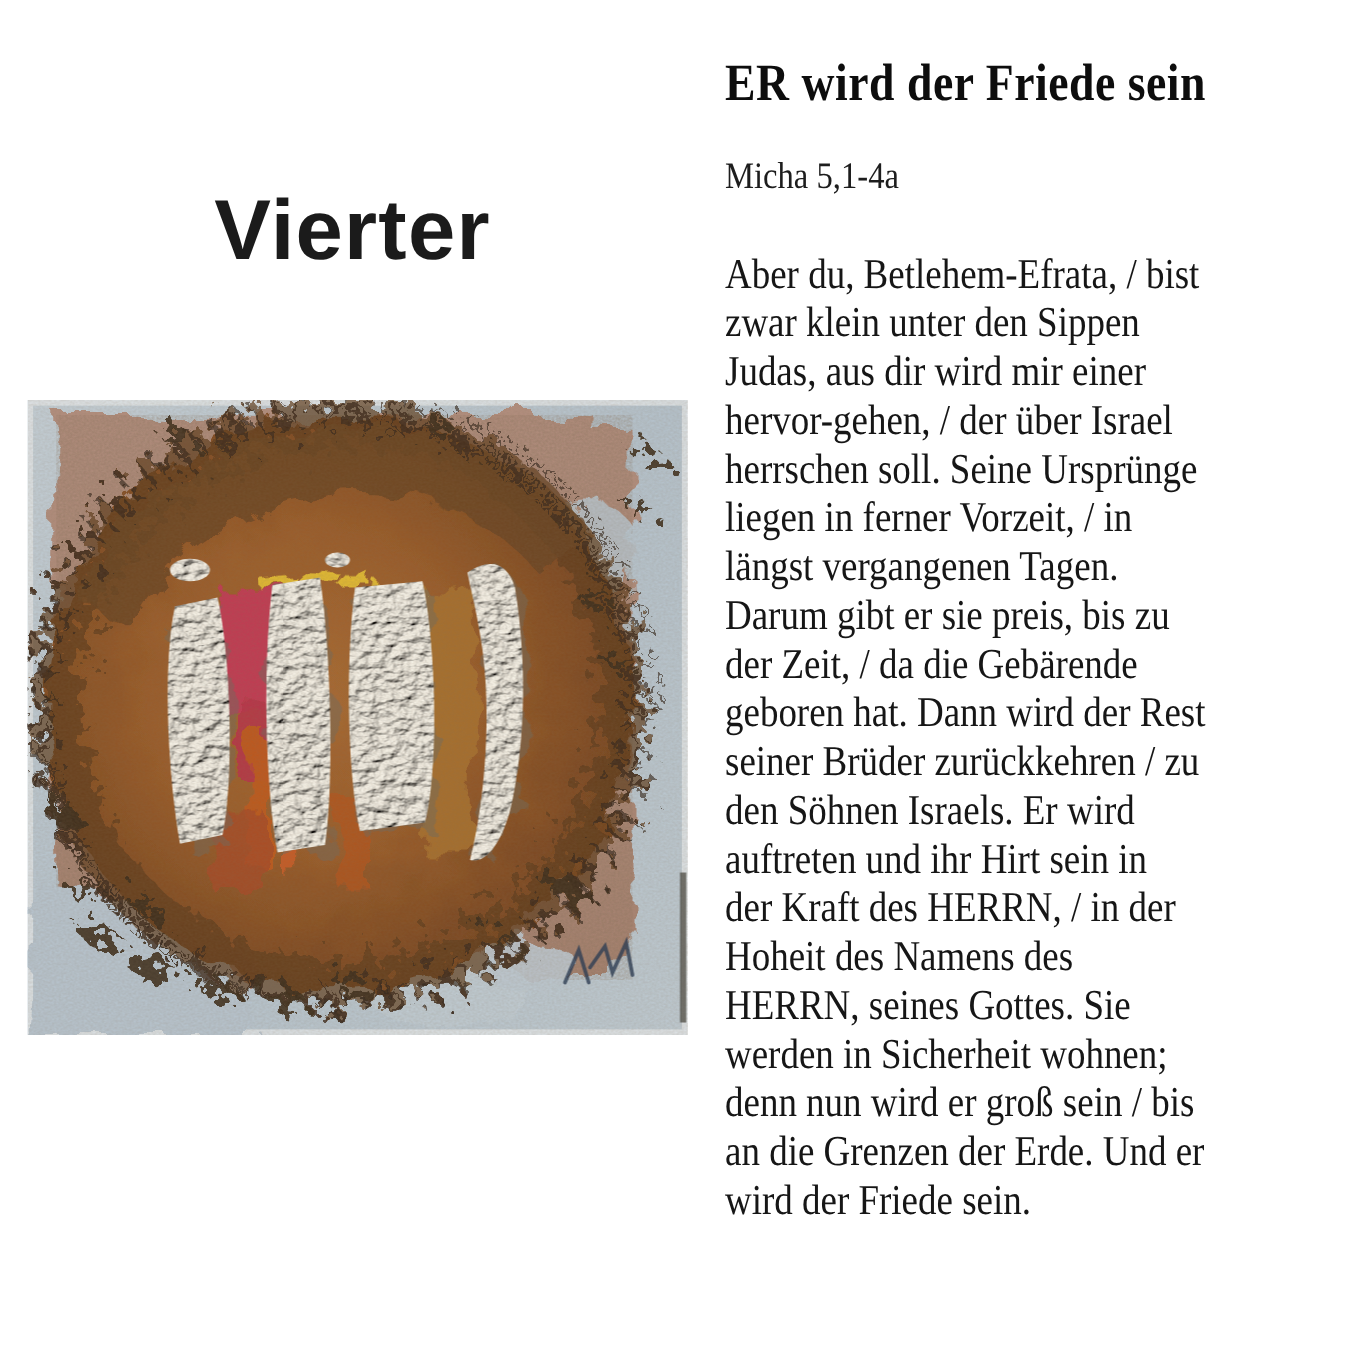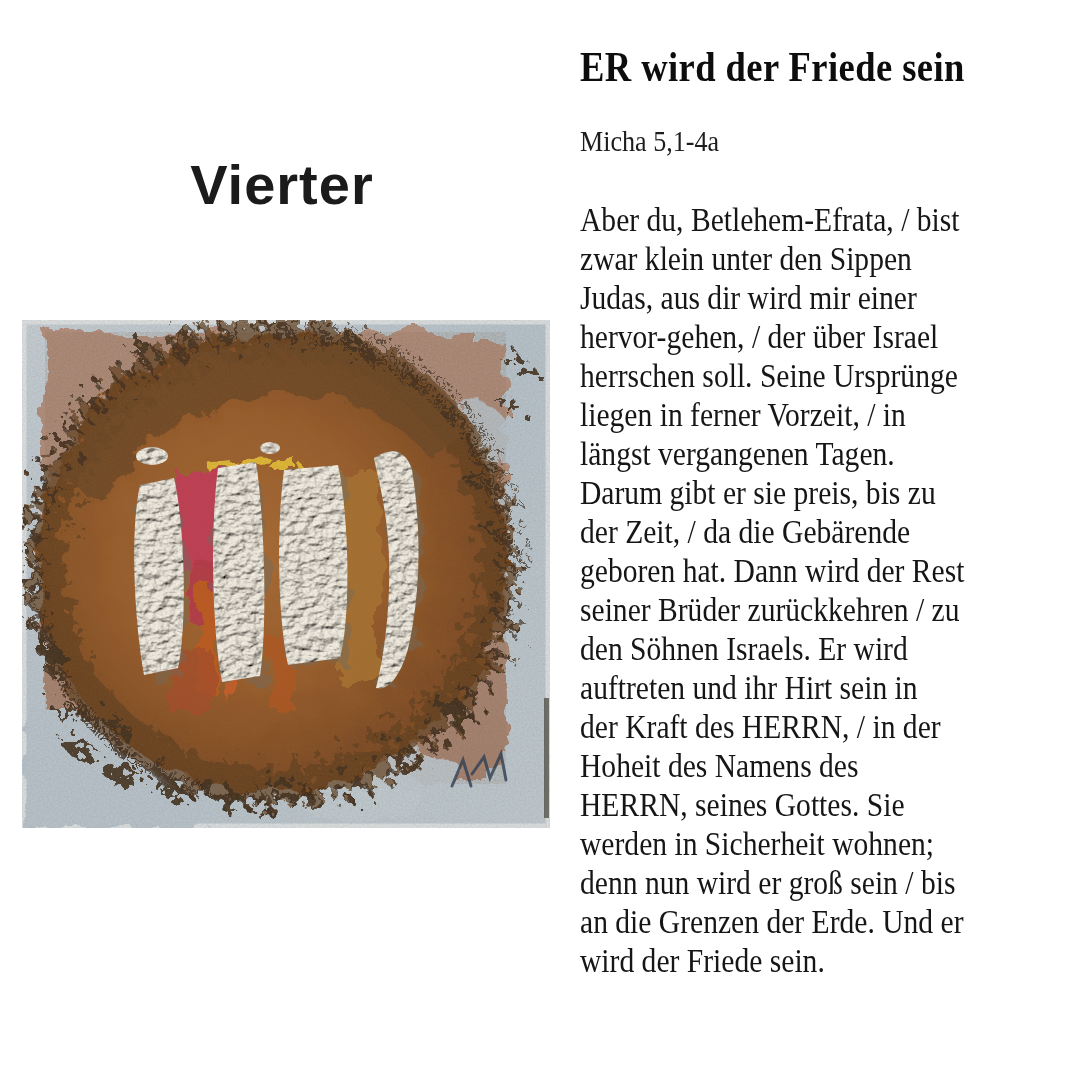--- a/index.html
+++ b/index.html
@@ -5,21 +5,21 @@
   html,body{margin:0;padding:0;}
   body{
     width:1080px;height:1080px;position:relative;overflow:hidden;
     background:#ffffff;font-family:"Liberation Sans",sans-serif;
   }
   
   .title-block{
     position:absolute;left:12px;top:149px;width:540px;
     text-align:center;color:#1b1b1b;
     font-family:"Liberation Sans",sans-serif;font-weight:bold;
-    font-size:56px;line-height:71px;letter-spacing:1px;
+    font-size:68px;line-height:71px;letter-spacing:1px;
   }
   .title-accent{color:#d60000;}
   
   .artwork-frame{position:absolute;left:22px;top:320px;width:528px;height:508px;}
   .artwork-frame svg{display:block;}
   
   .reading-col{
     position:absolute;left:580px;top:0;width:540px;height:1080px;
     transform:scaleX(0.87);transform-origin:left top;
     color:#181818;font-family:"Liberation Serif",serif;

